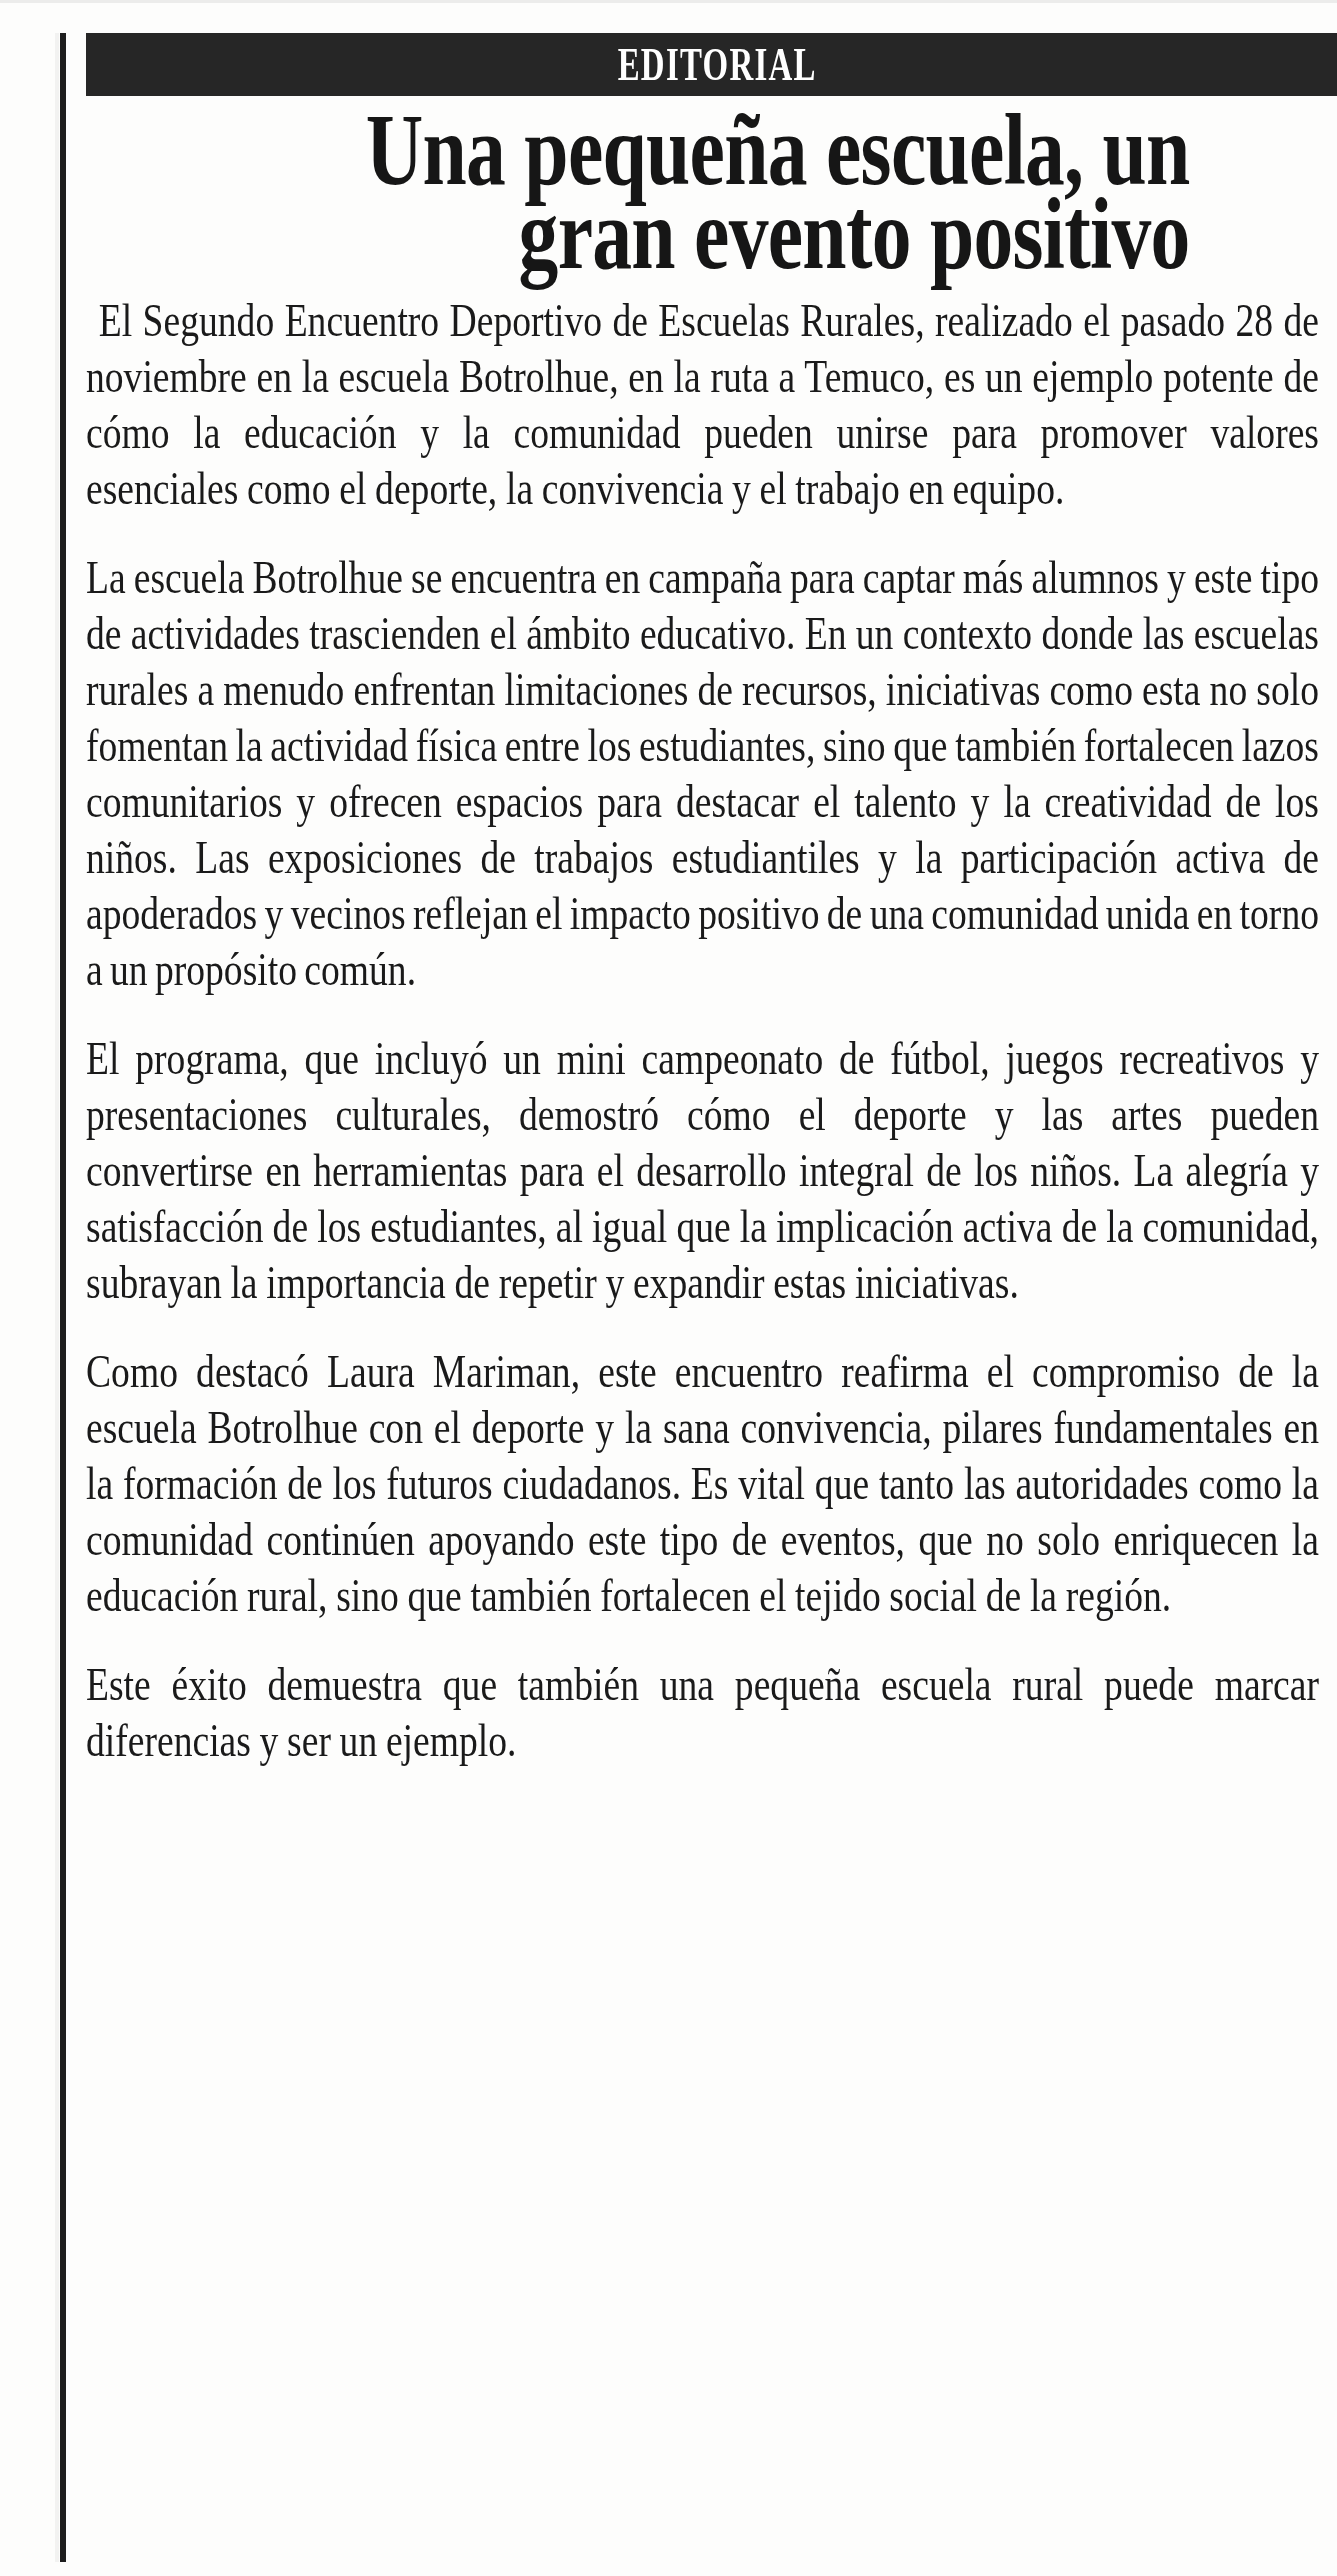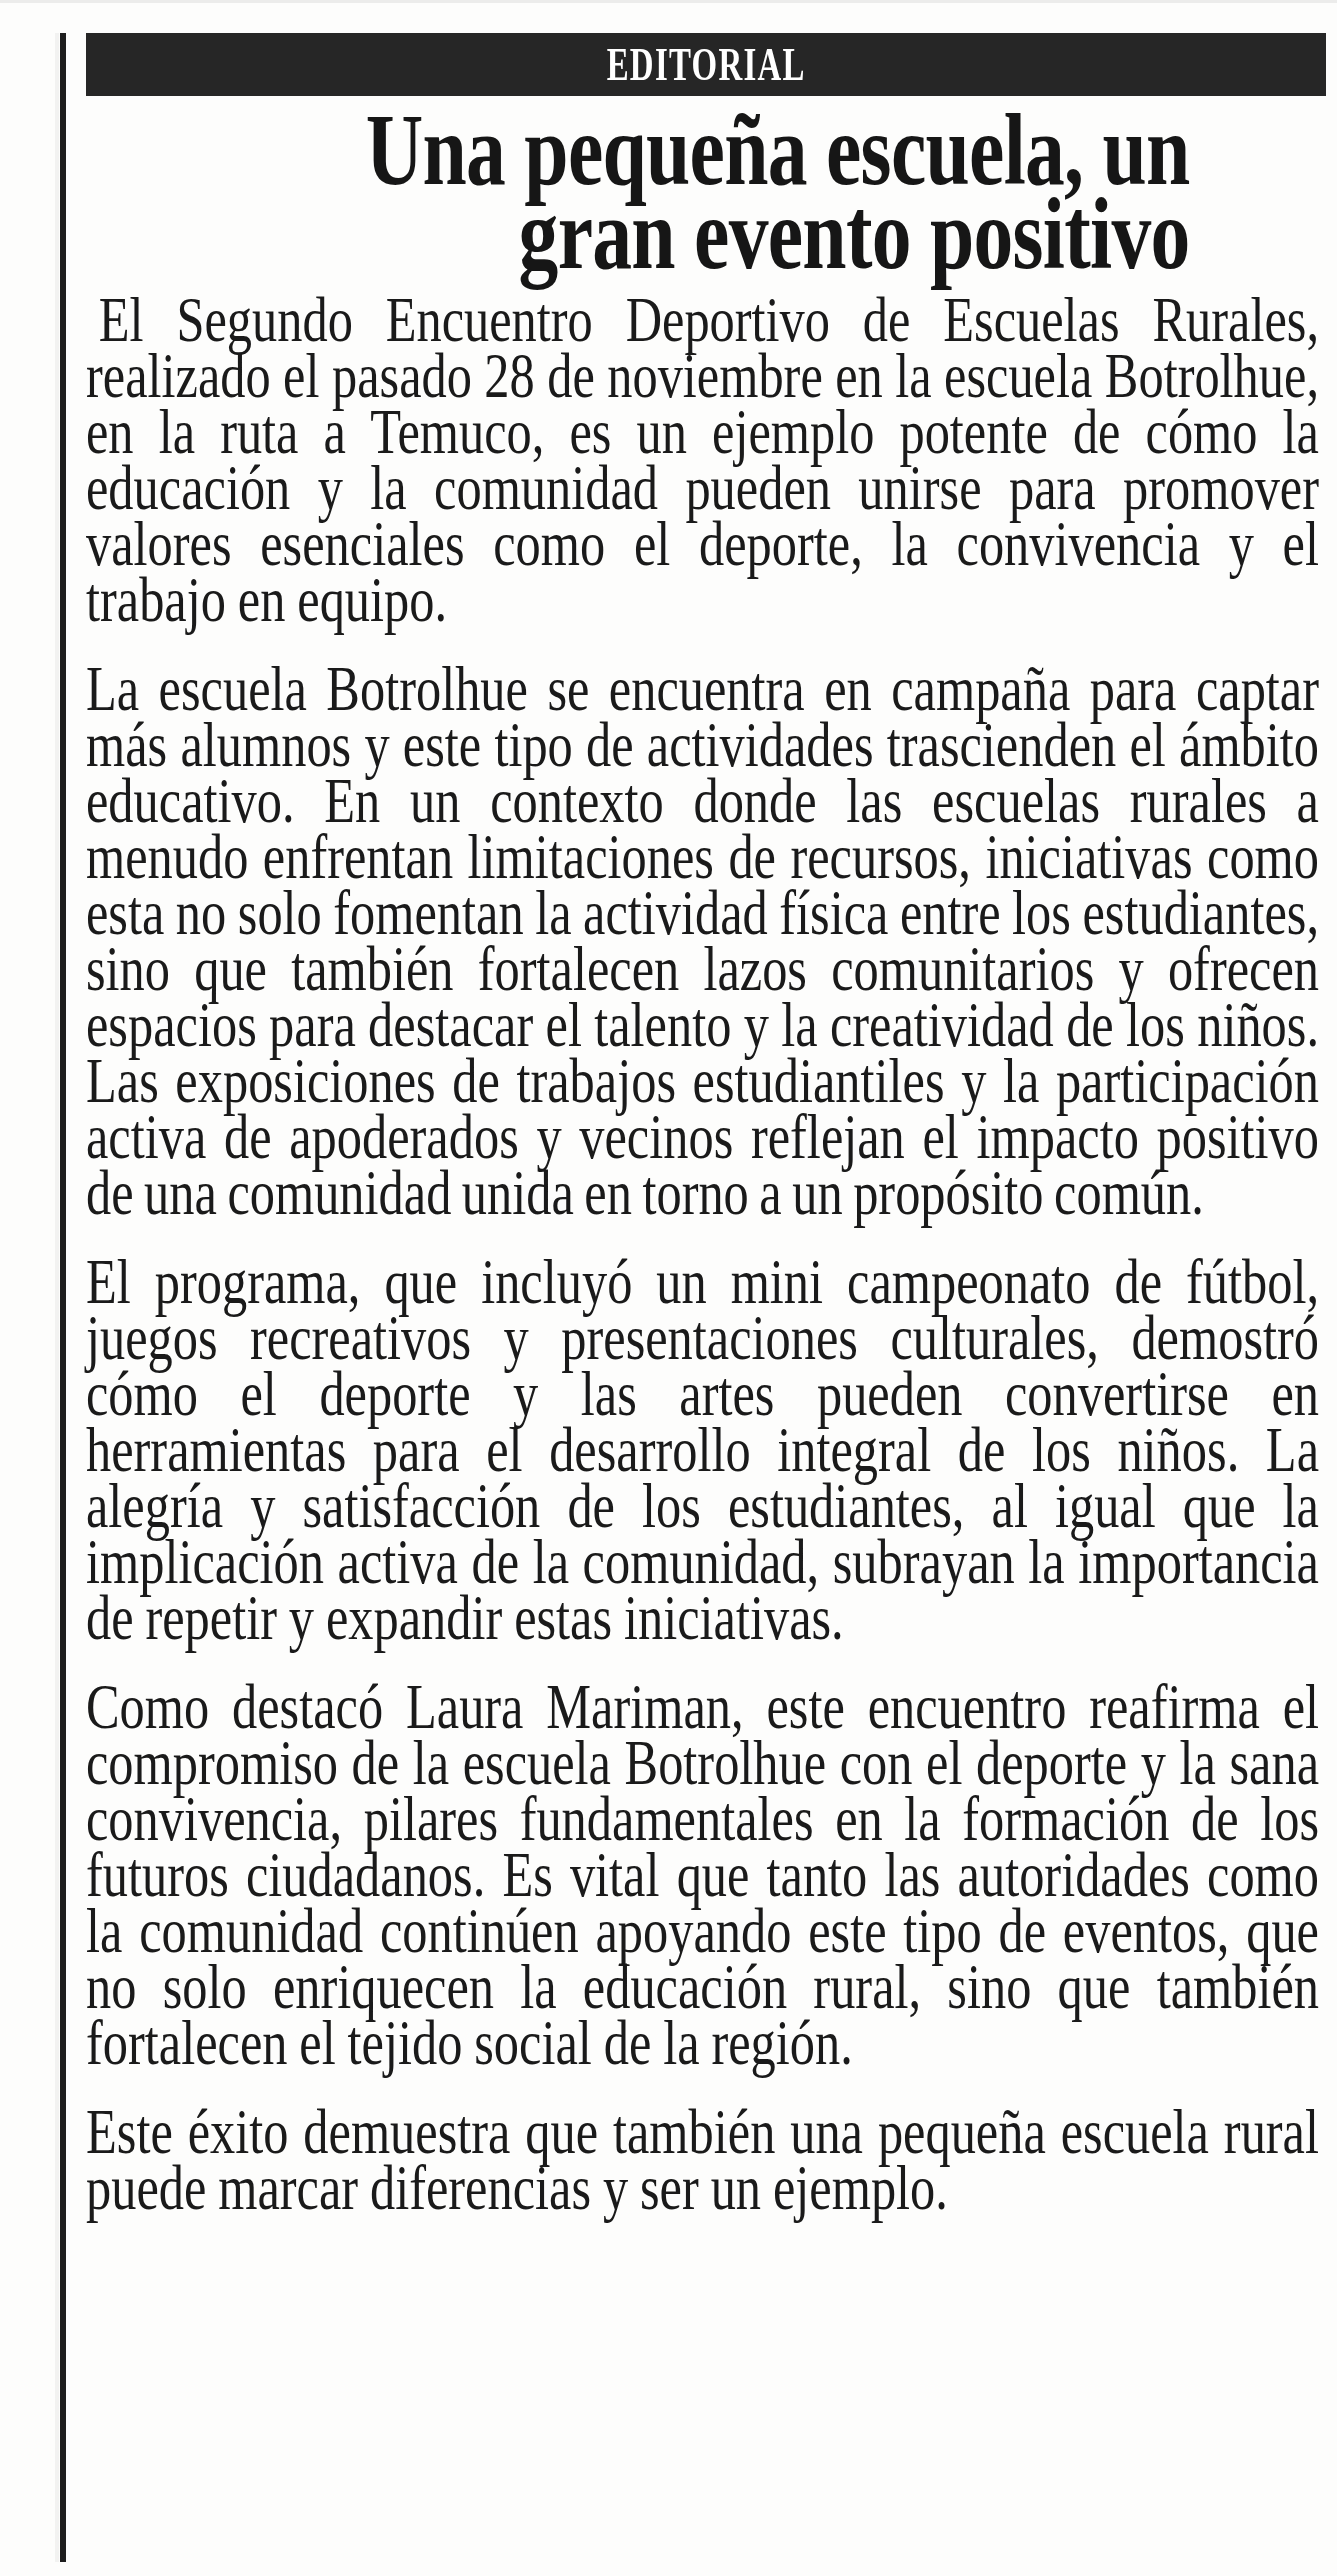--- a/index.html
+++ b/index.html
@@ -60,20 +60,21 @@
   
   .banner {
     margin-top: 33px;
     width: 1240px;
     height: 63px;
     background: #262626;
     display: flex;
     align-items: center;
     justify-content: center;
     overflow: hidden;
+    padding-left: 11px;
   }
   .banner-label {
     color: #ffffff;
     font-family: "Liberation Serif", "DejaVu Serif", serif;
     font-weight: 700;
     font-size: 47px;
     line-height: 49px;
     letter-spacing: 1.8px;
     transform: scaleX(0.70);
     transform-origin: center center;
@@ -102,21 +103,21 @@
   
   .body-copy {
     margin-top: 16px;
     width: 1240px;
   }
   .para {
     margin: 0 7px 33px 0;
     padding: 0;
     color: #1a1a1a;
     font-family: "Liberation Serif", "DejaVu Serif", serif;
-    font-size: 63px;
+    font-size: 47px;
     line-height: 56px;
     text-align: justify;
     text-justify: inter-word;
     word-spacing: -0.9px;
     hyphens: none;
   }
   .para .inner {
     display: block;
     transform: scaleX(0.80);
     transform-origin: left center;

